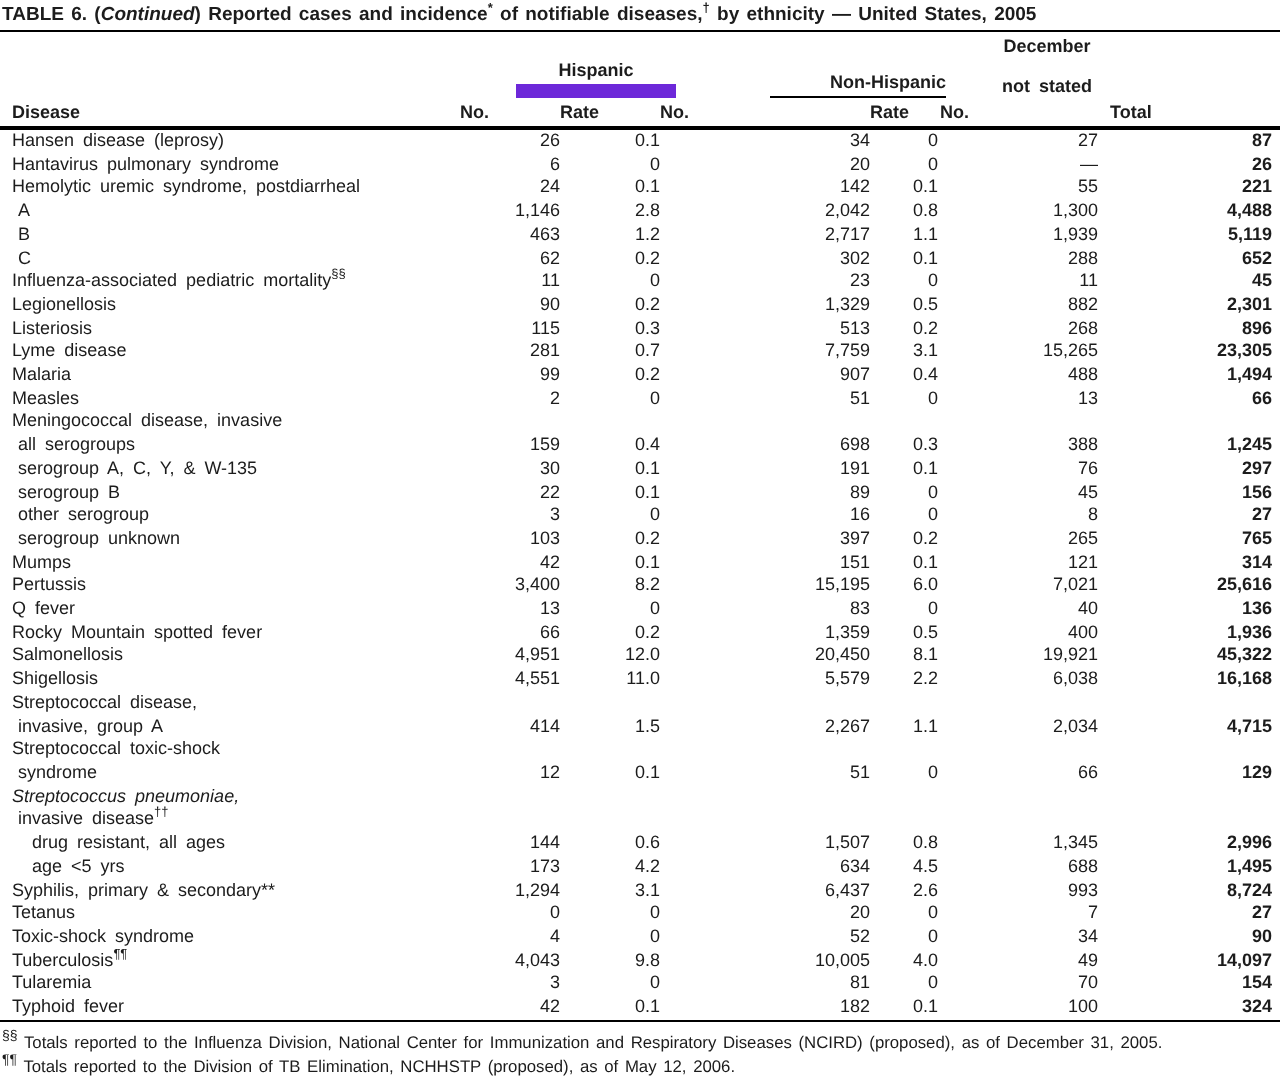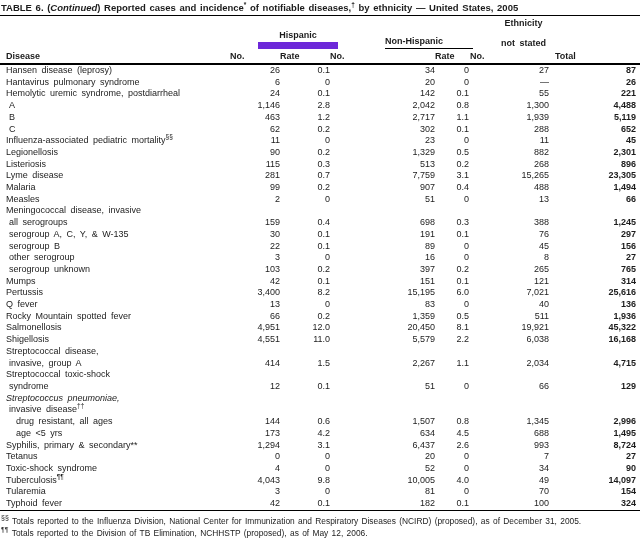--- a/index.html
+++ b/index.html
@@ -18,21 +18,21 @@
   col.c-total{width:85px;}
   td{font-size:9px;line-height:11.7px;height:11.7px;padding:0;white-space:nowrap;overflow:visible;vertical-align:bottom;}
   thead td{font-weight:bold;word-spacing:2px;}
   thead tr.h1 td,thead tr.h2 td{height:12px;line-height:12px;}
   thead tr.h3 td{height:14px;line-height:13px;border-bottom:2px solid #000;}
   .c{text-align:center;}
   .r{text-align:left;}
   .eth{padding-left:22px;}
   .grp-h{padding-left:28px;text-align:center;}
   .grp-h .grplbl{display:block;width:80px;margin:0 auto;border-bottom:7px solid #6d28d9;padding-bottom:1px;}
-  .grp-n{padding-left:55px;text-align:left;}
+  .grp-n{padding-left:55px;text-align:right;}
   .grp-n .grplbl{display:block;width:88px;border-bottom:1px solid #000;padding-bottom:1px;}
   .eno{padding-right:6px;}
   .nrate{padding-right:1px;}
   .tot{padding-right:4px;font-weight:bold;}
   tbody td.lbl{word-spacing:2px;}
   tbody td.num{text-align:right;}
   tbody tr:last-child td{border-bottom:1.5px solid #000;}
   .ind0{padding-left:6px;}
   .ind1{padding-left:9px;}
   .ind2{padding-left:16px;}
@@ -58,21 +58,21 @@
       <col class="c-nno">
         <col class="c-nrate">
         <col class="c-eno">
         <col class="c-total">
     </colgroup>
     <thead>
       <tr class="h1">
         <td></td>
         <td colspan="2"></td>
         <td colspan="2"></td>
-        <td class="c eth">Ethnicity</td>
+        <td class="c eth">December</td>
         <td></td>
       </tr>
       <tr class="h2">
         <td></td>
         <td colspan="2" class="grp-h">
           <span class="grplbl">Hispanic</span>
         </td>
         <td colspan="2" class="grp-n">
           <span class="grplbl">Non-Hispanic</span>
         </td>
@@ -278,21 +278,21 @@
           <td class="num nrate">0</td>
           <td class="num eno">40</td>
           <td class="num tot">136</td>
         </tr>
         <tr>
           <td class="lbl ind0"><span>Rocky Mountain spotted fever</span></td>
           <td class="num">66</td>
           <td class="num">0.2</td>
           <td class="num">1,359</td>
           <td class="num nrate">0.5</td>
-          <td class="num eno">511</td>
+          <td class="num eno">400</td>
           <td class="num tot">1,936</td>
         </tr>
         <tr>
           <td class="lbl ind0"><span>Salmonellosis</span></td>
           <td class="num">4,951</td>
           <td class="num">12.0</td>
           <td class="num">20,450</td>
           <td class="num nrate">8.1</td>
           <td class="num eno">19,921</td>
           <td class="num tot">45,322</td>

